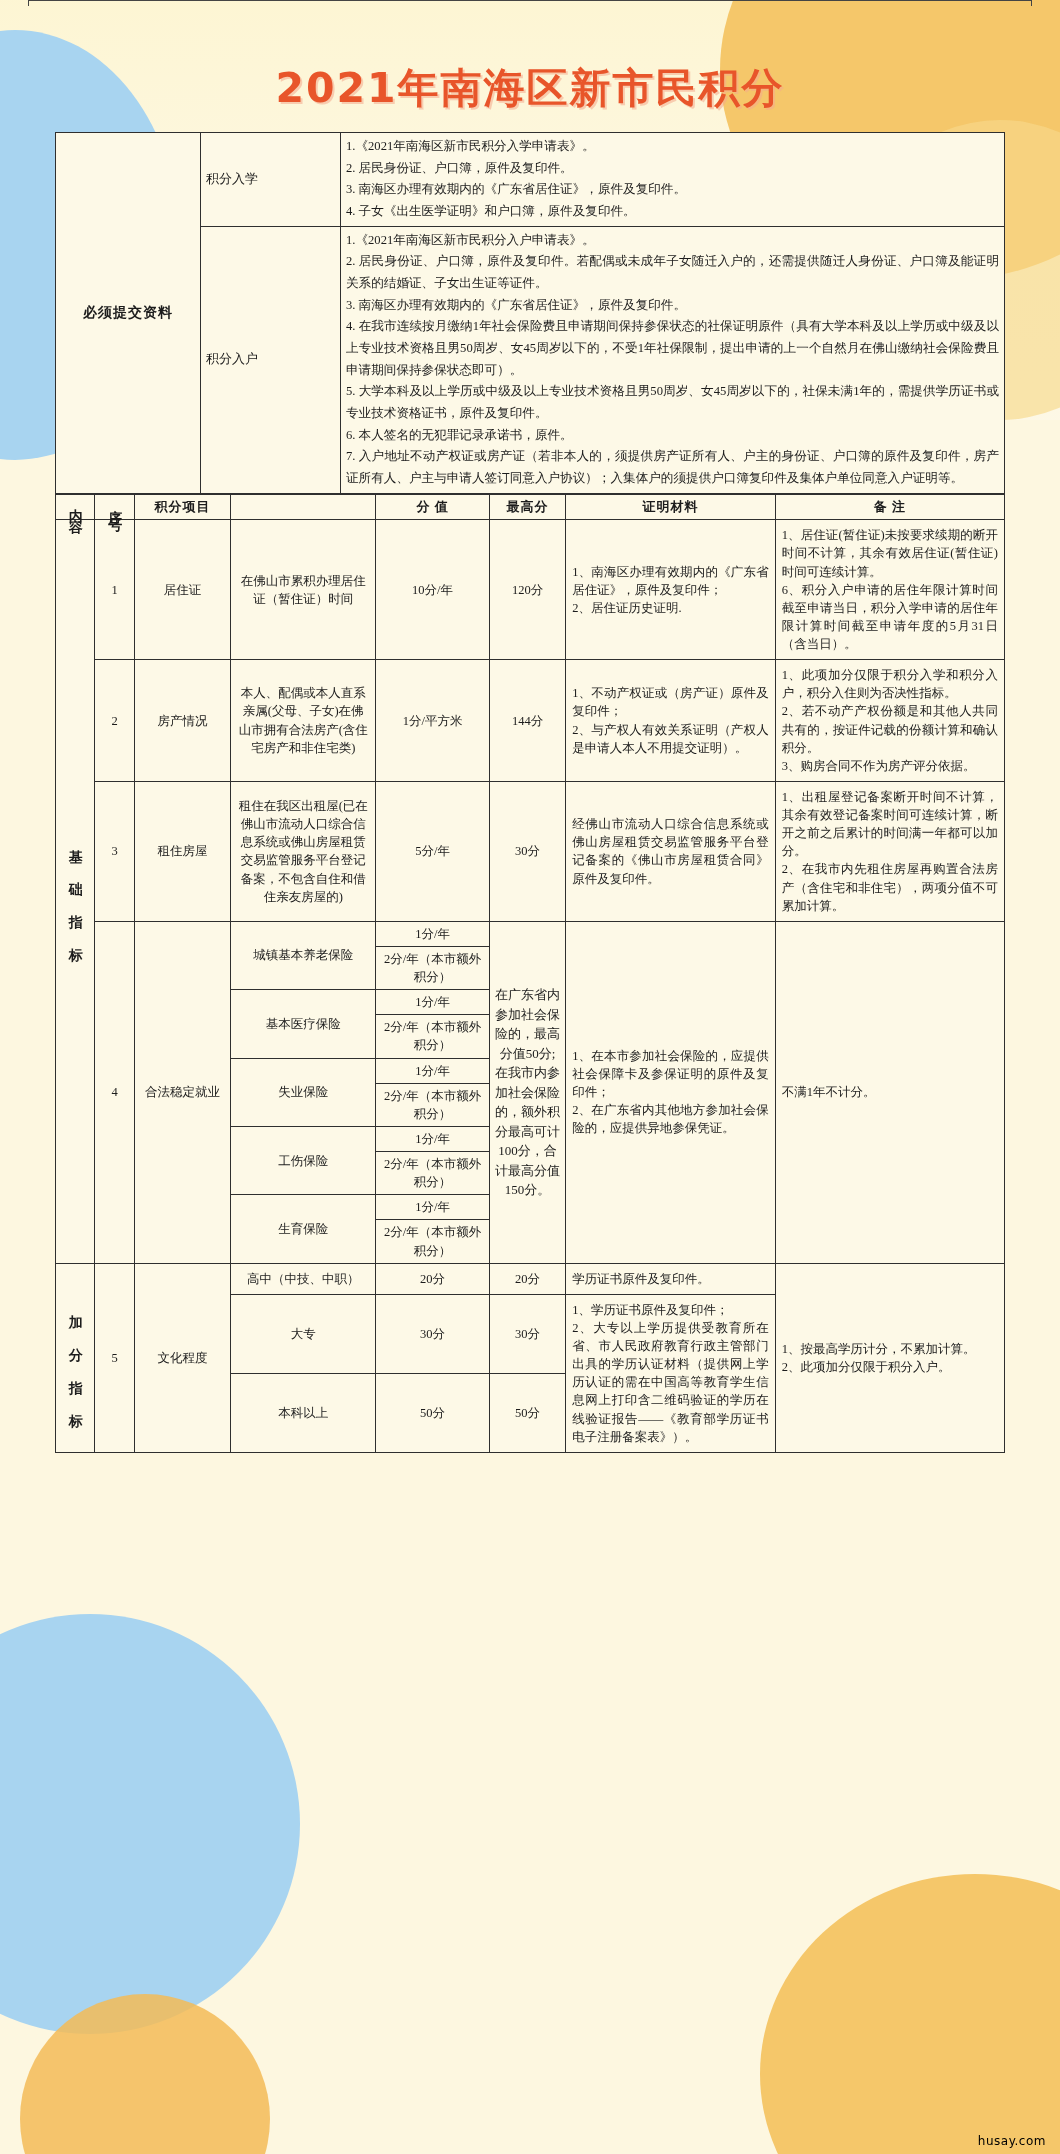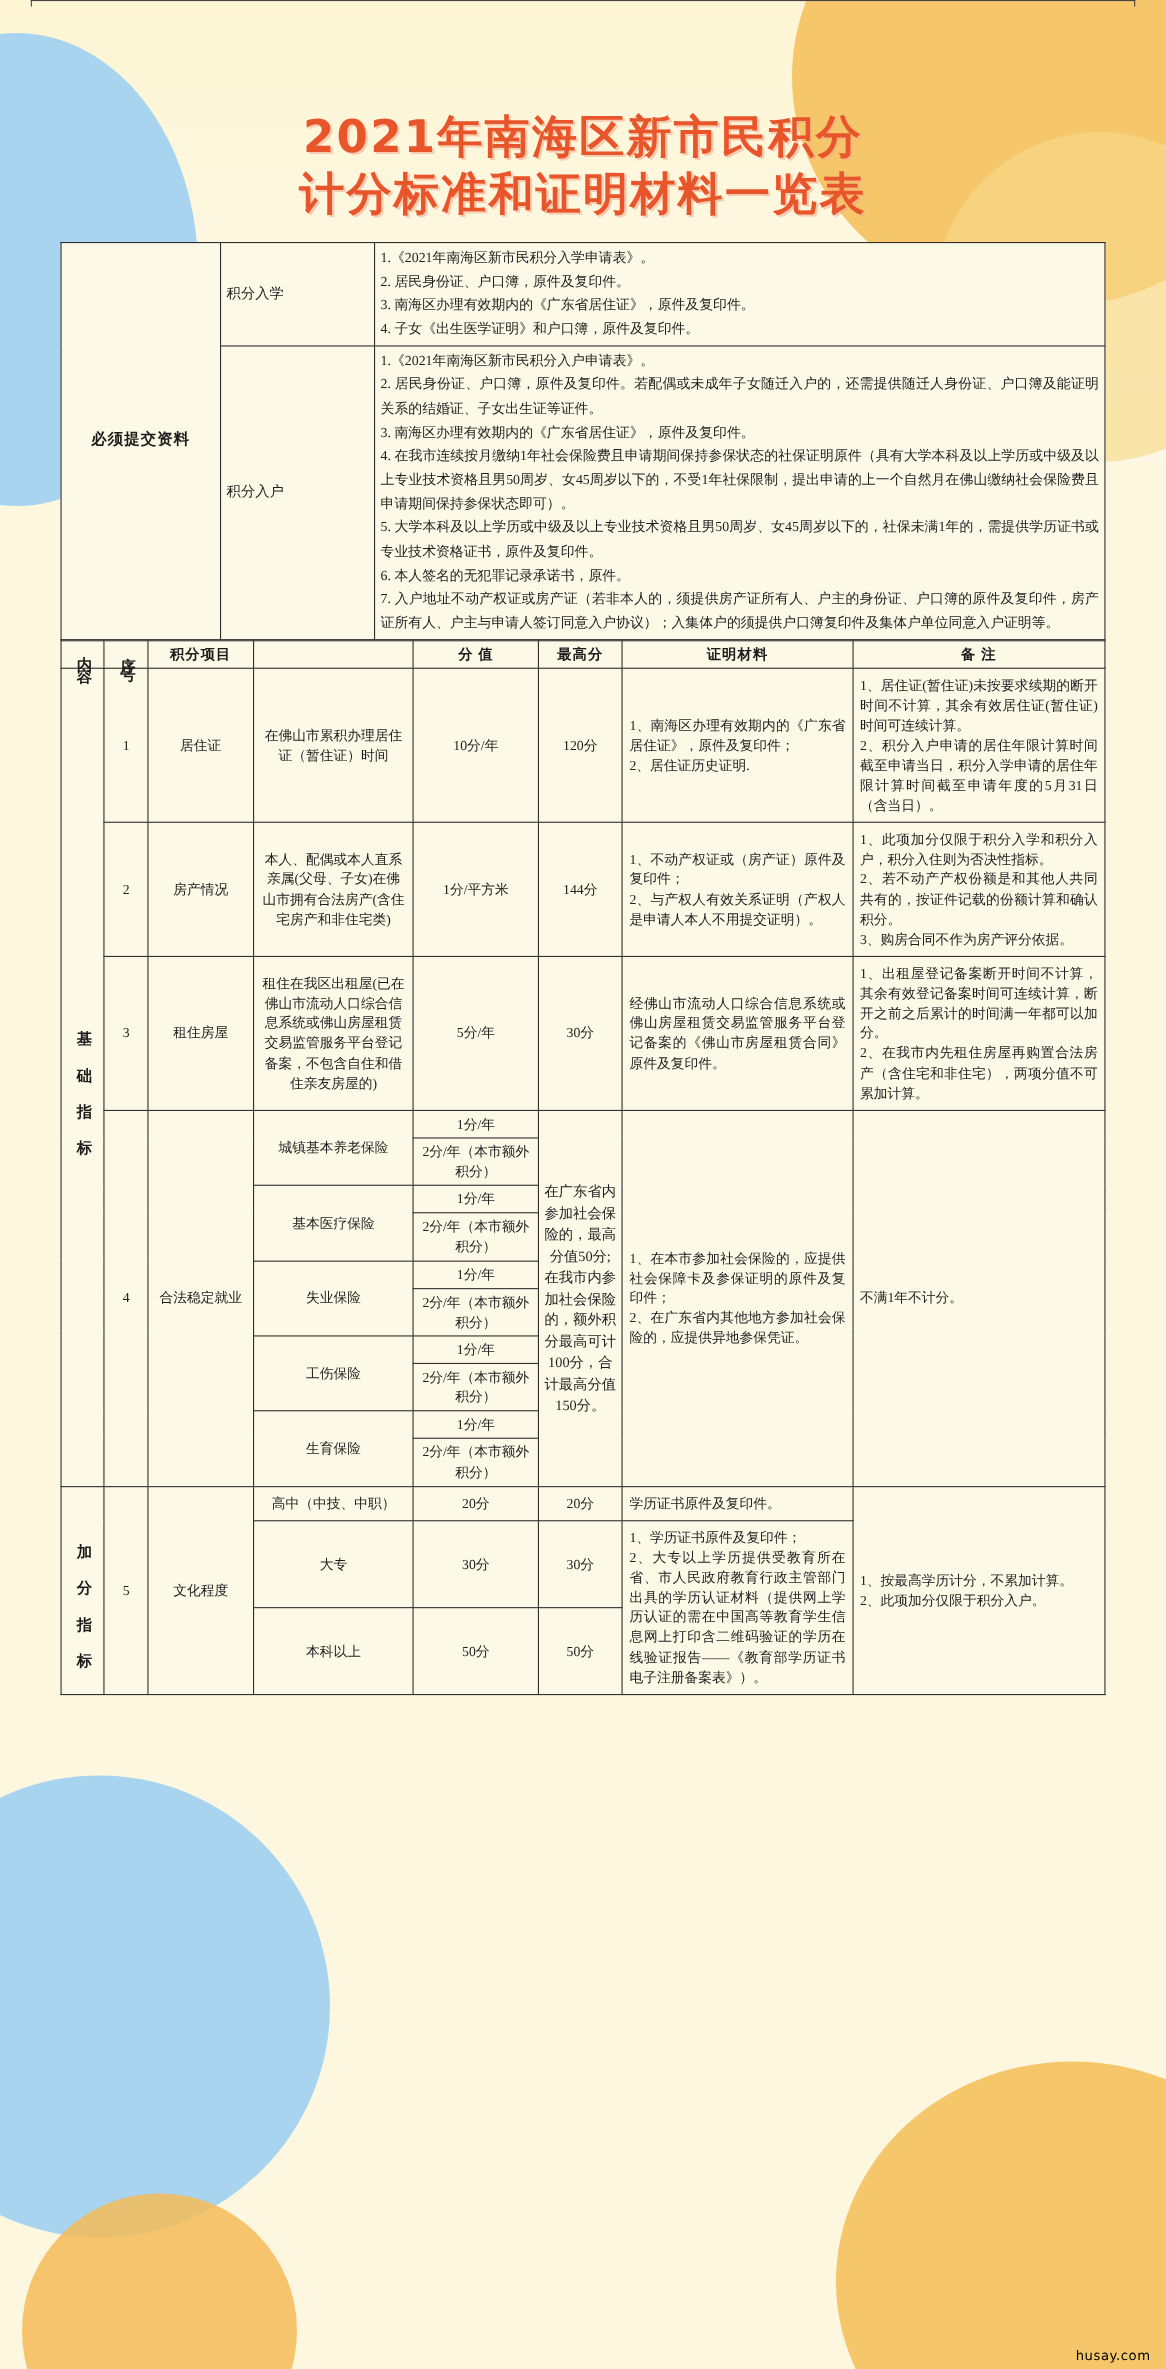--- a/index.html
+++ b/index.html
@@ -54,21 +54,20 @@
     background: linear-gradient(180deg,#fdf4c9 0%, #fdf8e4 60%, #fdf9ea 100%);
     opacity:.55;
   }
 
   
   #title {
     position: relative;
     z-index: 2;
     text-align: center;
     padding-top: 62px;
-    margin-top: 36px;
   }
   #title .line {
     font-family: "DejaVu Sans", "Liberation Sans", sans-serif;
     font-weight: bold;
     font-size: 41px;
     line-height: 52px;
     color: #e8552a;
     letter-spacing: 2px;
     text-shadow: 2px 2px 0 rgba(244,170,140,.55);
   }
@@ -161,21 +160,20 @@
   <div class="blob blob-yellow-tr2"></div>
   <div class="blob blob-blue-tl"></div>
   <div class="blob blob-blue-bl"></div>
   <div class="blob blob-orange-bl2"></div>
   <div class="blob blob-orange-br"></div>
 </div>
 <div class="topborder"></div>
 
 <div id="title">
   <div class="line">2021年南海区新市民积分</div>
-  <div class="line">计分标准和证明材料一览表</div>
 </div>
 
 <div id="sheet">
 
   <table>
     <colgroup>
       <col style="width:145px">
         <col style="width:140px">
         <col>
     </colgroup>
@@ -241,21 +239,21 @@
             </div>
         </td>
         <td class="ctr">1</td>
         <td class="ctr">居住证</td>
         <td class="ctr cellpad">在佛山市累积办理居住证（暂住证）时间</td>
         <td class="ctr">10分/年</td>
         <td class="ctr">120分</td>
         <td class="just cellpad pre" style="white-space: pre-line;">1、南海区办理有效期内的《广东省居住证》，原件及复印件；
 2、居住证历史证明.</td>
         <td class="just cellpad pre" style="white-space: pre-line;">1、居住证(暂住证)未按要求续期的断开时间不计算，其余有效居住证(暂住证) 时间可连续计算。
-2、积分入户申请的居住年限计算时间截至申请当日，积分入学申请的居住年限计算时间截至申请年度的5月31日（含当日）。</td>
+6、积分入户申请的居住年限计算时间截至申请当日，积分入学申请的居住年限计算时间截至申请年度的5月31日（含当日）。</td>
       </tr>
 
       <tr>
         <td class="ctr">2</td>
         <td class="ctr">房产情况</td>
         <td class="ctr cellpad">本人、配偶或本人直系亲属(父母、子女)在佛山市拥有合法房产(含住宅房产和非住宅类)</td>
         <td class="ctr">1分/平方米</td>
         <td class="ctr">144分</td>
         <td class="just cellpad pre" style="white-space: pre-line; font-family: Liberation Serif, serif;">1、不动产权证或（房产证）原件及复印件；
 2、与产权人有效关系证明（产权人是申请人本人不用提交证明）。</td>

